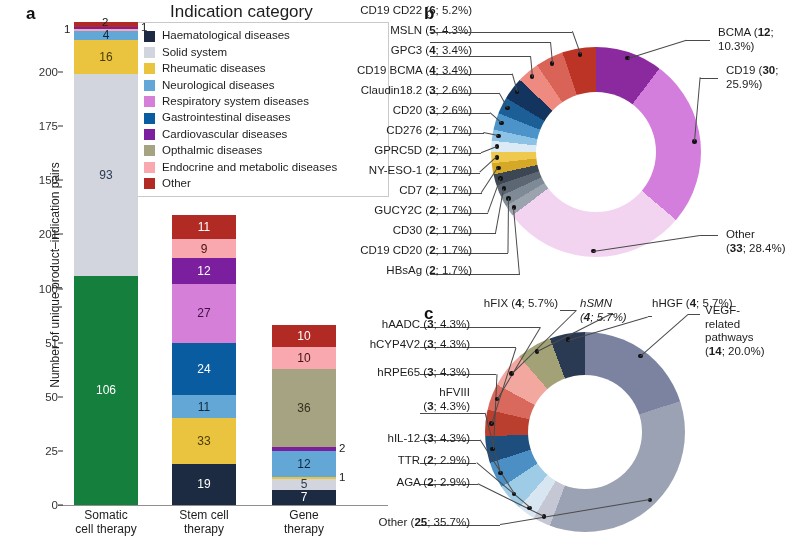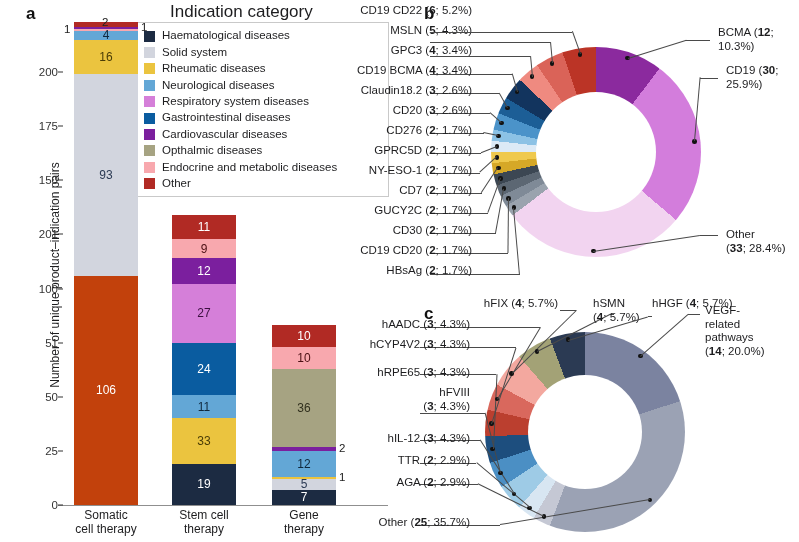--- a/index.html
+++ b/index.html
@@ -180,21 +180,21 @@
         <div class="seg" style="height: 2.16444px; background: rgb(248, 168, 174);"></div>
         <div class="seg" style="height: 8.65778px; background: rgb(99, 167, 214);">
           <span class="seg-label" style="color: rgb(16, 40, 60);">4</span>
         </div>
         <div class="seg" style="height: 34.6311px; background: rgb(235, 196, 63);">
           <span class="seg-label" style="color: rgb(74, 60, 6);">16</span>
         </div>
         <div class="seg" style="height: 201.293px; background: rgb(210, 213, 222);">
           <span class="seg-label" style="color: rgb(43, 58, 83);">93</span>
         </div>
-        <div class="seg" style="height: 229.431px; background: #c2410c;">
+        <div class="seg" style="height: 229.431px; background: #15803d;">
           <span class="seg-label" style="color: rgb(255, 255, 255);">106</span>
         </div>
       </div>
       <div class="ext-label" style="color: rgb(34, 34, 34); left: 64px; top: 22.9044px;">1</div>
       <div class="ext-label" style="color: rgb(34, 34, 34); left: 141px; top: 20.74px;">1</div>
       <div class="ext-label" style="color: rgb(34, 34, 34); left: 102px; top: 16.4933px;">2</div>
       <div class="xtick-label" style="left: 46px;">
         <div>Somatic</div>
         <div>cell therapy</div>
       </div>
@@ -377,21 +377,21 @@
       <div class="lead-line" style="left: 96.9939px; top: 106.971px; width: 83.841px; height: 1px; transform-origin: 0px 0px; transform: rotate(-59.1396deg);"></div>
       <div class="lead-line" style="left: 20px; top: 35px; width: 120px; height: 1px;"></div>
       <div class="cb-label txt-right" style="left: -56px; top: 26px; width: 126px;">hAADC (<b>3</b>; 4.3%)</div>
       <div class="lead-dot" style="left: 109.258px; top: 79.142px;"></div>
       <div class="lead-line" style="left: 111.508px; top: 81.392px; width: 90.4311px; height: 1px; transform-origin: 0px 0px; transform: rotate(-44.5071deg);"></div>
       <div class="lead-line" style="left: 160px; top: 18px; width: 16px; height: 1px;"></div>
       <div class="cb-label txt-right" style="left: 40px; top: 5px; width: 118px;">hFIX (<b>4</b>; 5.7%)</div>
       <div class="lead-dot" style="left: 134.537px; top: 57.0558px;"></div>
       <div class="lead-line" style="left: 136.787px; top: 59.3058px; width: 82.1693px; height: 1px; transform-origin: 0px 0px; transform: rotate(-27.0013deg);"></div>
       <div class="lead-line" style="left: 210px; top: 22px; width: 4px; height: 1px;"></div>
-      <div class="cb-label" style="left: 193px; top: 5px; width: 66px;">hSMN
+      <div class="cb-label" style="left: 180px; top: 5px; width: 66px; font-style: italic;">hSMN
 (<b>4</b>; 5.7%)</div>
       <div class="lead-dot" style="left: 165.966px; top: 45.2606px;"></div>
       <div class="lead-line" style="left: 168.216px; top: 47.5106px; width: 83.1763px; height: 1px; transform-origin: 0px 0px; transform: rotate(-16.419deg);"></div>
       <div class="lead-line" style="left: 248px; top: 24px; width: 4px; height: 1px;"></div>
       <div class="cb-label" style="left: 252px; top: 5px; width: 100px;">hHGF (<b>4</b>; 5.7%)</div>
     </div>
 
 </div>
 
 </body></html>

